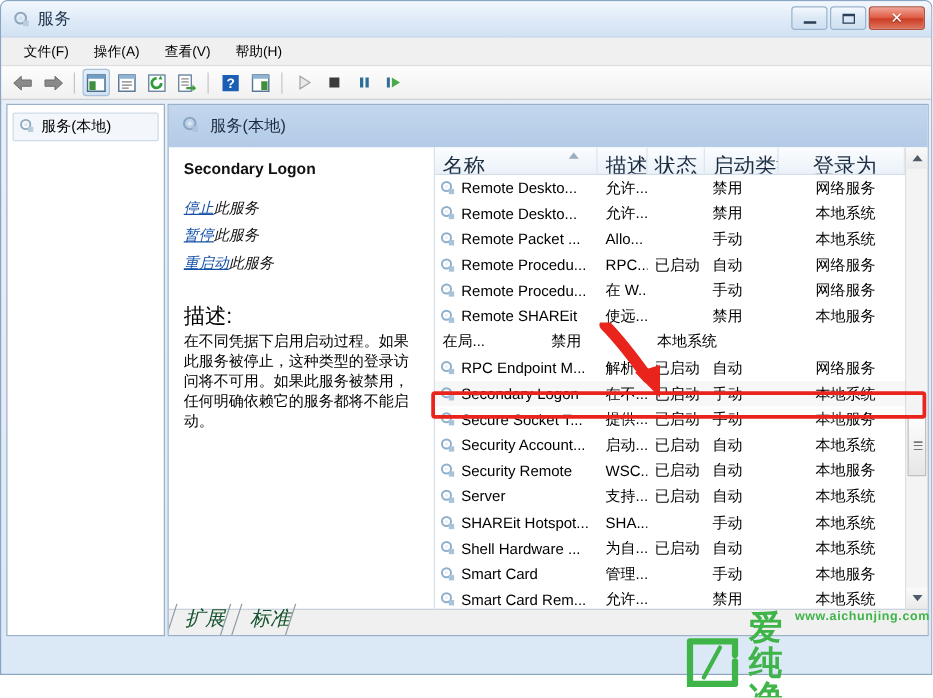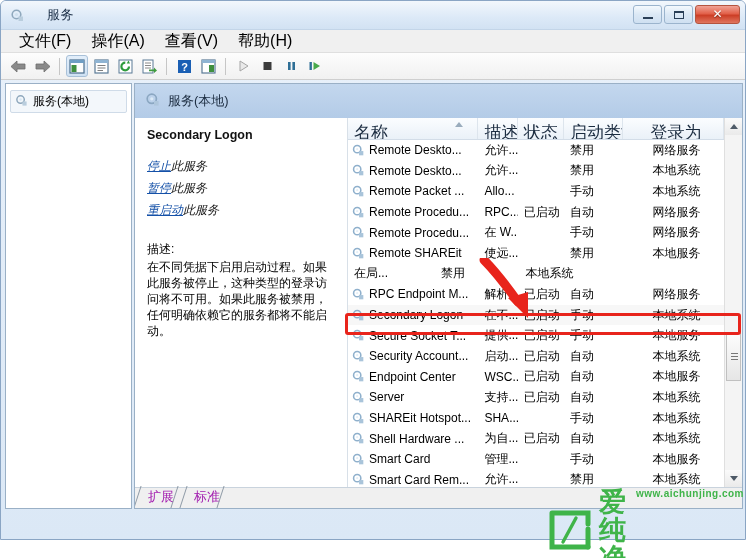--- a/index.html
+++ b/index.html
@@ -37,21 +37,20 @@
     border-bottom: 1px solid #c3d5e8;
   }
   #titlebar .tb-icon {
     position: absolute; left: 9px; top: 7px;
     width: 14px; height: 14px;
   }
   #titlebar .tb-title {
     position: absolute; left: 29px; top: 5px;
     font-size: 13px; color: #20344c;
     letter-spacing: .5px;
-    margin-left: 17px;
   }
   .win-btns { position: absolute; right: 5px; top: 4px; display: flex; gap: 2px; }
   .win-btn {
     width: 29px; height: 19px;
     border: 1px solid #9bb4cd;
     border-radius: 3px;
     background: linear-gradient(180deg,#f4f9fd 0%, #dbe8f5 50%, #cfe0f1 100%);
     position: relative;
     box-sizing: border-box;
   }
@@ -78,21 +77,21 @@
   #menubar {
     height: 22px;
     background: #f0f0f0;
     border-bottom: 1px solid #dfdfdf;
     display: flex;
     align-items: center;
     padding-left: 8px;
   }
   #menubar .menu-item {
     padding: 2px 10px;
-    font-size: 16px;
+    font-size: 11px;
     color: #000;
     white-space: nowrap;
   }
 
   
   #toolbar {
     height: 26px;
     background: linear-gradient(180deg,#fdfdfd 0%, #f1f1f1 100%);
     border-bottom: 1px solid #cfcfcf;
     display: flex;
@@ -172,21 +171,21 @@
   #detail .svc-name {
     font-size: 12.5px; font-weight: bold; color: #111;
     margin-bottom: 16px;
   }
   #detail .action-link {
     font-size: 12px; margin-bottom: 5px; color: #111; font-style: italic;
   }
   #detail .action-link .lk {
     color: #1551a8; text-decoration: underline; cursor: pointer;
   }
-  #detail .desc-label { font-size: 12px; margin-top: 22px; }
+  #detail .desc-label { font-size: 17px; margin-top: 22px; }
   #detail .desc-text { font-size: 12px; line-height: 16px; margin-top: 1px; }
 
   
   #listview {
     flex: 1;
     min-width: 0;
     display: flex;
     flex-direction: column;
     background: #fff;
     position: relative;
@@ -288,25 +287,26 @@
     height: 20px;
     flex: 0 0 auto;
     background: #f0f0f0;
     border-top: 1px solid #c9d3dd;
     display: flex;
     align-items: flex-end;
     padding-left: 2px;
     position: relative;
   }
   .tab {
-    font-size: 13px;
+    font-size: 16px;
     padding: 2px 9px 2px 11px;
     position: relative;
-    color: #a21caf;
+    color: #14532d;
     background: transparent;
+    font-style: italic;
   }
   .tab:before, .tab:after {
     content: "";
     position: absolute; top: 0; bottom: 0;
     width: 8px;
     border-left: 1px solid #8e9aa6;
   }
   .tab:before { left: 0; transform: skewX(-18deg); }
   .tab:after { right: 0; transform: skewX(-18deg); }
 
@@ -685,21 +685,21 @@
                 <div class="cell c-start">自动</div>
                 <div class="cell c-logon">本地系统</div>
               </div>
               <div class="lv-row">
                 <div class="cell name c-name">
                   <span class="gear"><svg width="13" height="13" viewBox="0 0 14 14">
                       <circle cx="5.6" cy="5.6" r="3.9" fill="none" stroke="#8fb0cc" stroke-width="1.7"></circle>
                       <circle cx="5.6" cy="5.6" r="1.2" fill="#e4eff8"></circle>
                       <rect x="7.6" y="7.6" width="4.6" height="4.6" fill="#a9c4da"></rect>
                     </svg></span>
-                  <span>Endpoint Center</span>
+                  <span>Security Remote</span>
                 </div>
                 <div class="cell c-desc">WSC...</div>
                 <div class="cell c-state">已启动</div>
                 <div class="cell c-start">自动</div>
                 <div class="cell c-logon">本地服务</div>
               </div>
               <div class="lv-row">
                 <div class="cell name c-name">
                   <span class="gear"><svg width="13" height="13" viewBox="0 0 14 14">
                       <circle cx="5.6" cy="5.6" r="3.9" fill="none" stroke="#8fb0cc" stroke-width="1.7"></circle>

